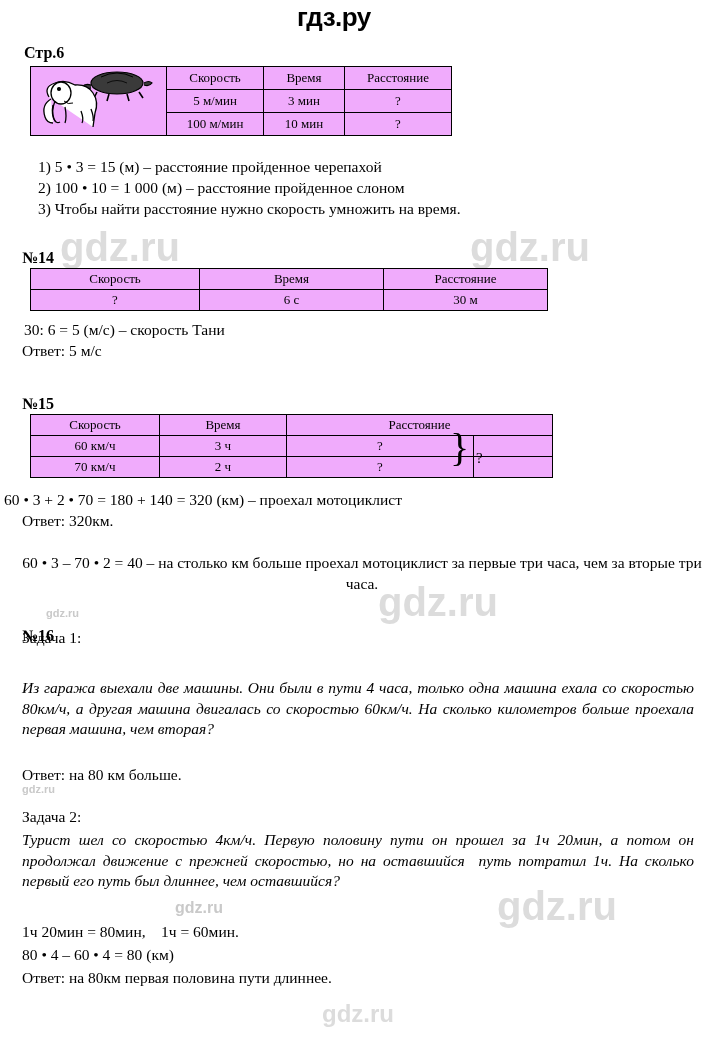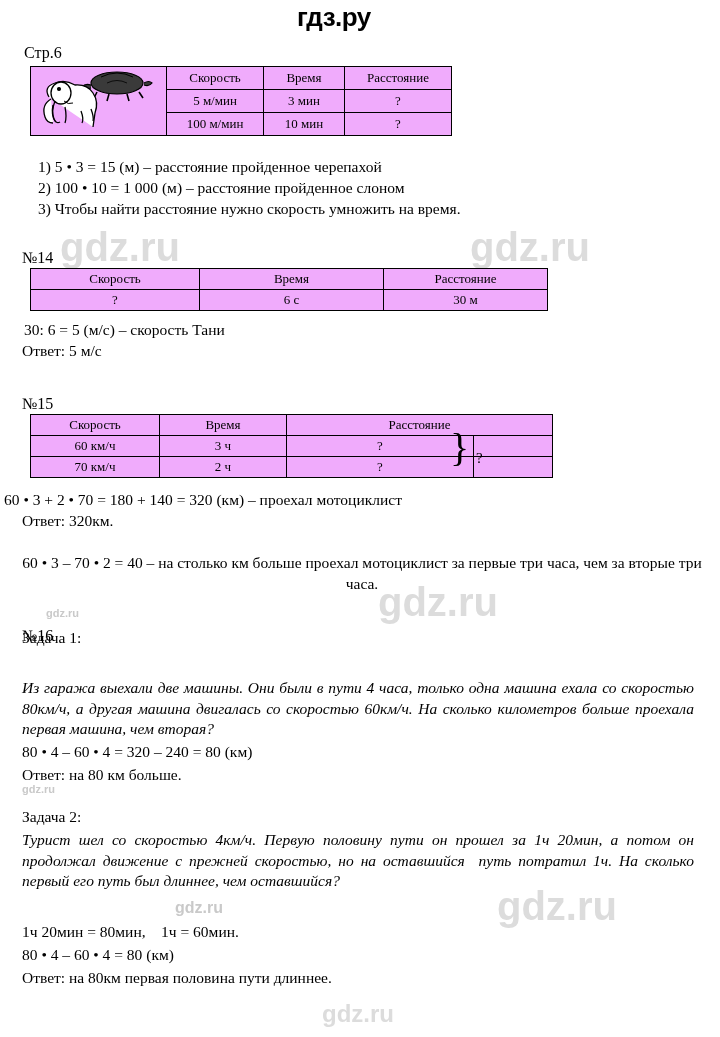--- a/index.html
+++ b/index.html
@@ -49,21 +49,21 @@
   
   .txt {
     position: absolute;
     font-size: 15.5px;
     line-height: 1.33;
     white-space: pre-wrap;
   }
   .hdr {
     position: absolute;
     font-size: 16px;
-    font-weight: normal;
+    font-weight: bold;
     text-align: right;
   }
   .italic { font-style: italic; text-align: justify; }
 
   
   table.grid {
     position: absolute;
     border-collapse: collapse;
     font-size: 13px;
     background: #f0abfc;
@@ -209,21 +209,20 @@
 
   <div class="txt" style="left:4px; top:490px;">60 • 3 + 2 • 70 = 180 + 140 = 320 (км) – проехал мотоциклист</div>
   <div class="txt" style="left:22px; top:511px;">Ответ: 320км.</div>
 
   <div class="txt" style="left:22px; top:553px; width:680px;text-align:center;">60 • 3 – 70 • 2 = 40 – на столько км больше проехал мотоциклист за первые три часа, чем за вторые три часа.</div>
 
   <div class="hdr" style="left:22px; top:627px;">№16</div>
 
   <div class="txt" style="left:22px; top:628px;">Задача 1:</div>
   <div class="txt italic" style="left:22px; top:678px; width:672px;">Из гаража выехали две машины. Они были в пути 4 часа, только одна машина ехала со скоростью 80км/ч, а другая машина двигалась со скоростью 60км/ч. На сколько километров больше проехала первая машина, чем вторая?</div>
-  <div class="txt" style="left:22px; top:742px;">80 • 4 – 60 • 4 = 320 – 240 = 80 (км)</div>
   <div class="txt" style="left:22px; top:765px;">Ответ: на 80 км больше.</div>
 
   <div class="txt" style="left:22px; top:807px;">Задача 2:</div>
   <div class="txt italic" style="left:22px; top:830px; width:672px;">Турист шел со скоростью 4км/ч. Первую половину пути он прошел за 1ч 20мин, а потом он продолжал движение с прежней скоростью, но на оставшийся  путь потратил 1ч. На сколько первый его путь был длиннее, чем оставшийся?</div>
   <div class="txt" style="left:22px; top:922px;">1ч 20мин = 80мин,    1ч = 60мин.</div>
   <div class="txt" style="left:22px; top:945px;">80 • 4 – 60 • 4 = 80 (км)</div>
   <div class="txt" style="left:22px; top:968px;">Ответ: на 80км первая половина пути длиннее.</div>
 
 </div>
 

